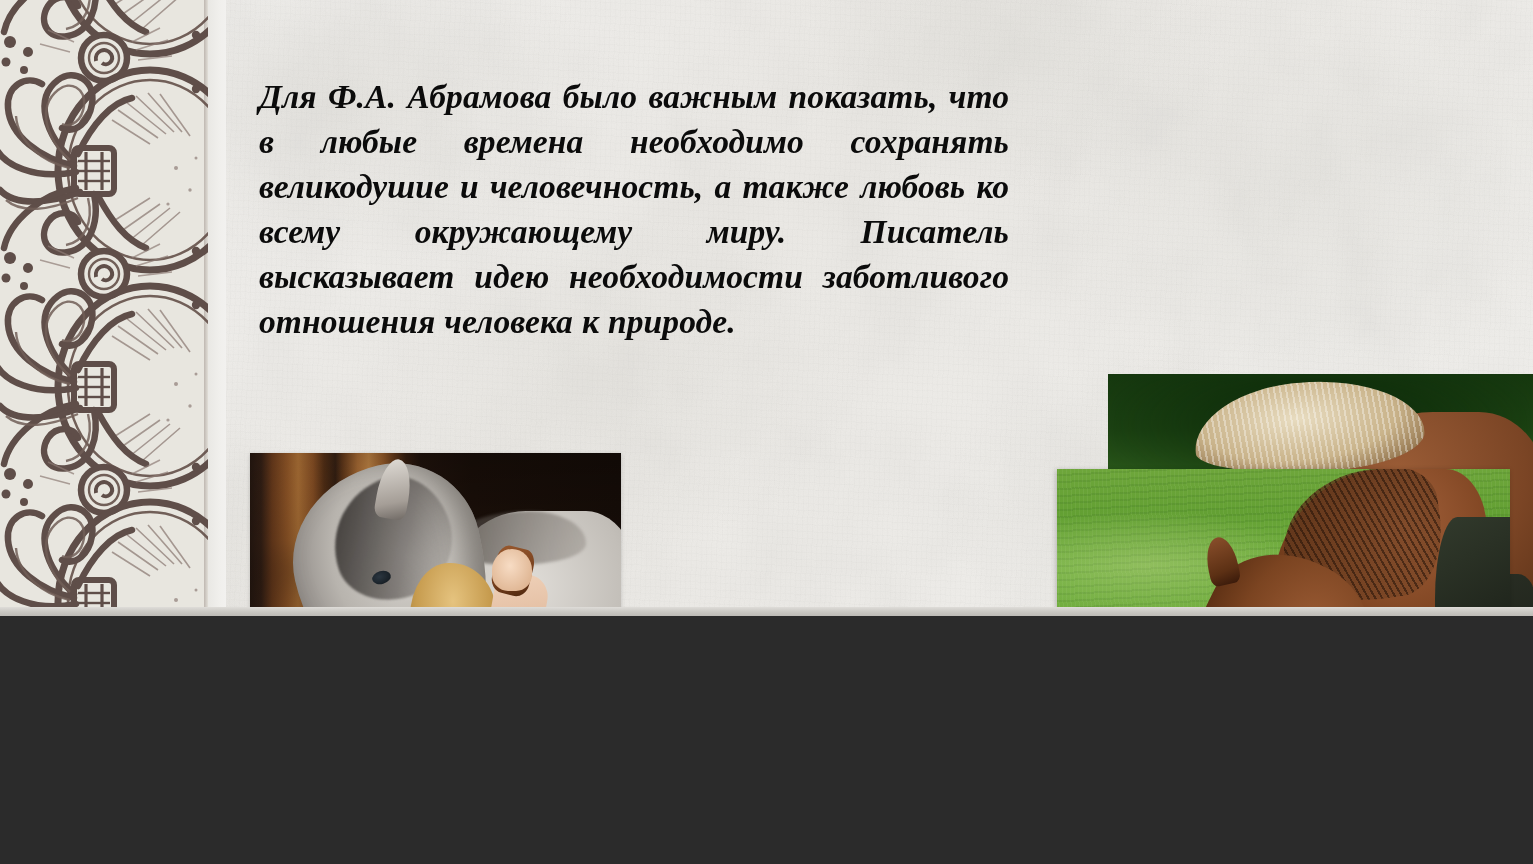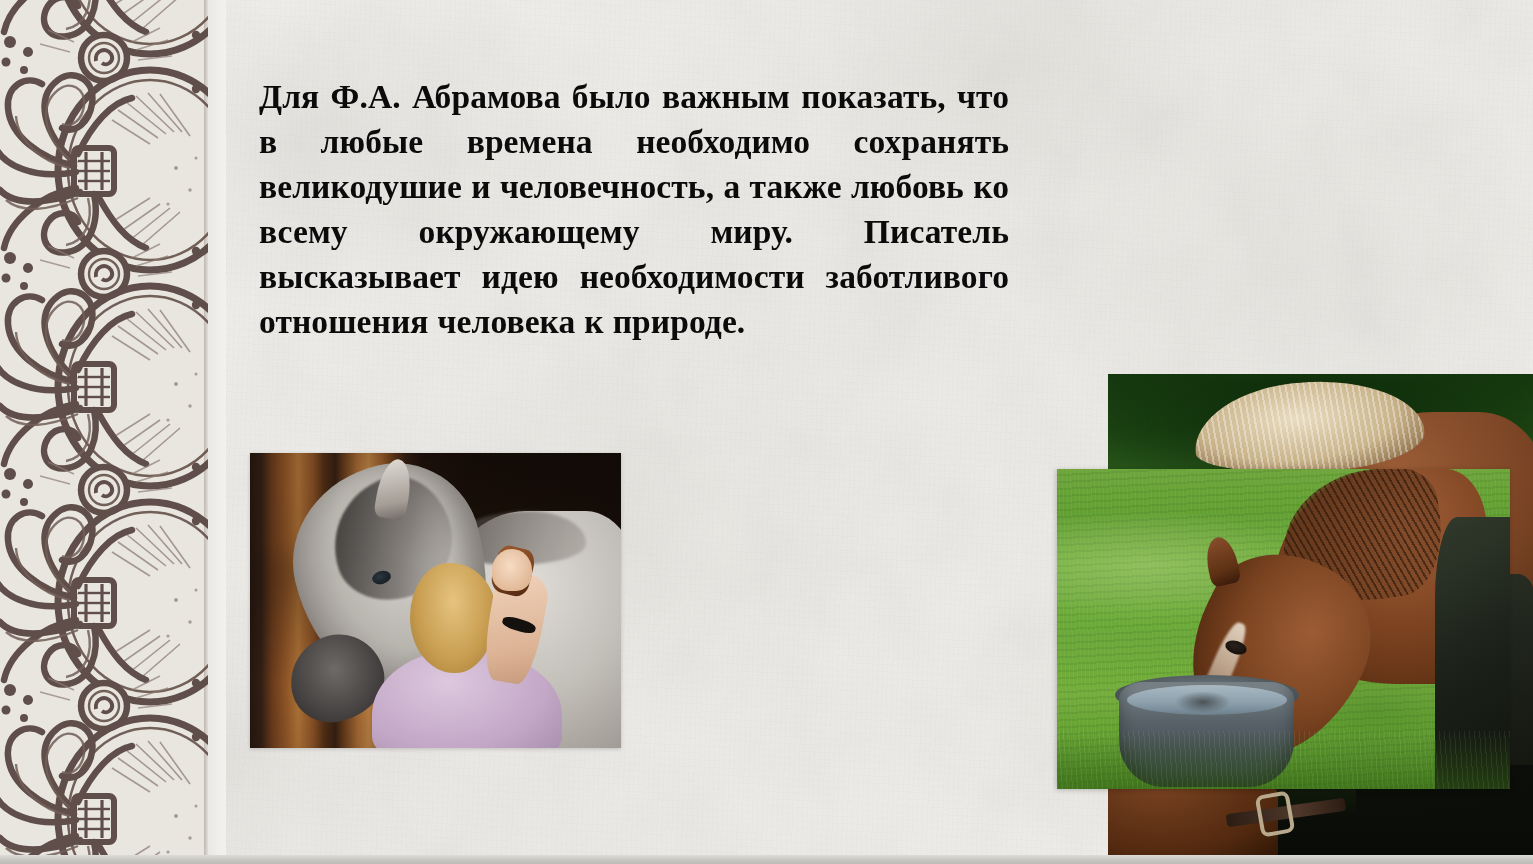--- a/index.html
+++ b/index.html
@@ -4,24 +4,25 @@
 <title>Slide</title>
 <style>
   html, body {
     margin: 0;
     padding: 0;
     background: #2b2b2b;
   }
   .slide {
     position: relative;
     width: 1533px;
-    height: 864px;
+    height: 616px;
     overflow: hidden;
     background-color: #f1f0ee;
     font-family: "Liberation Serif", "DejaVu Serif", serif;
+    font-style: italic;
   }
 
   
   .paper-texture {
     position: absolute;
     inset: 0;
     background-color: #f1f0ef;
     background-image:
       radial-gradient(ellipse 380px 240px at 22% 16%, rgba(205,203,196,0.30), rgba(205,203,196,0) 72%),
       radial-gradient(ellipse 300px 200px at 66% 8%,  rgba(198,198,192,0.22), rgba(198,198,192,0) 70%),

